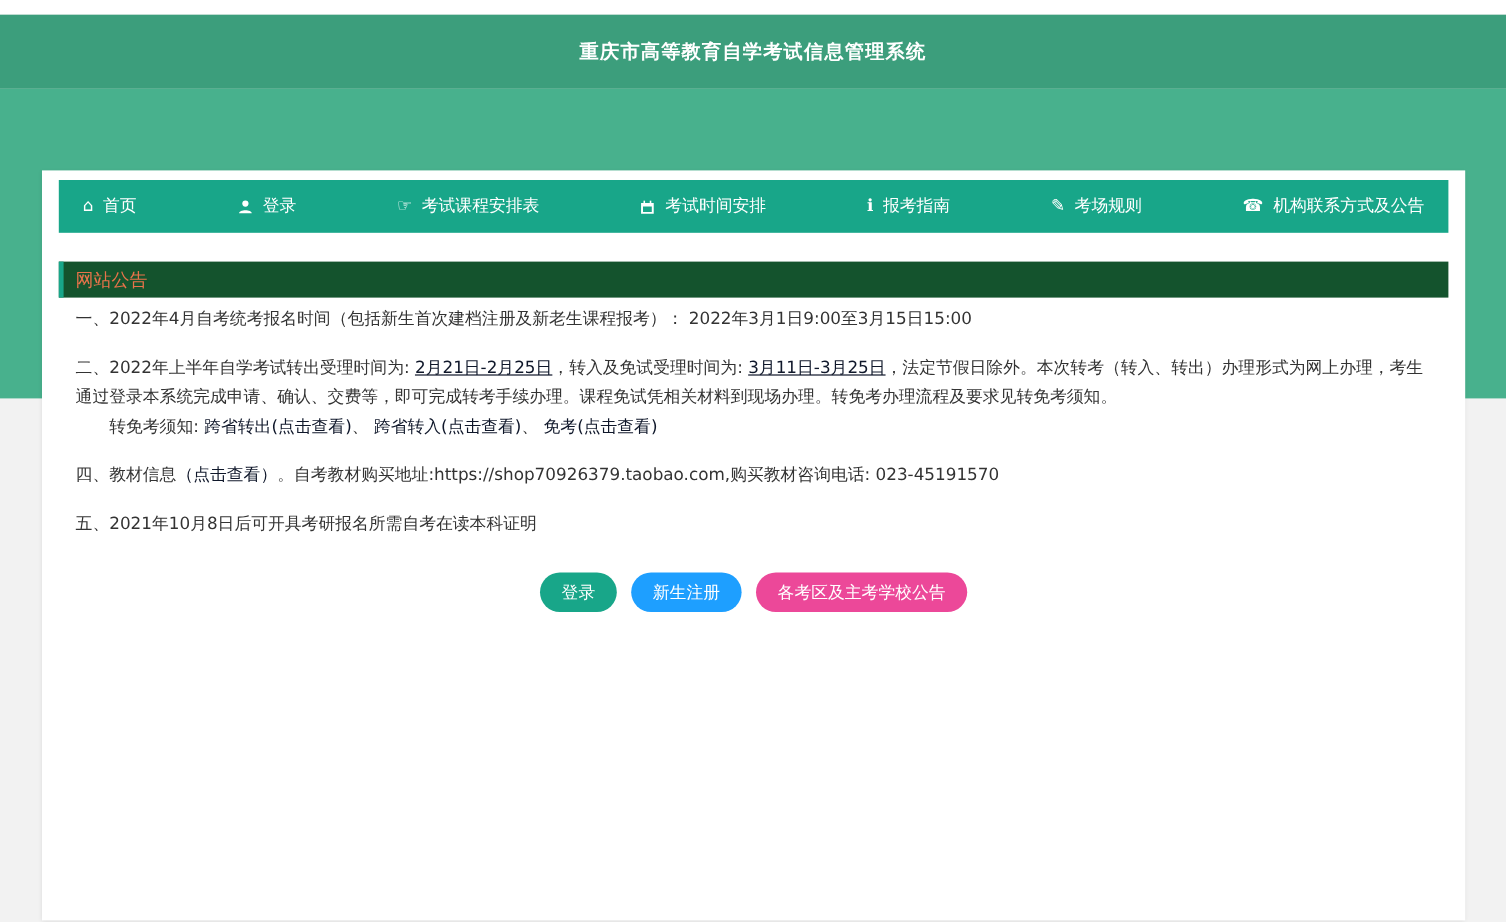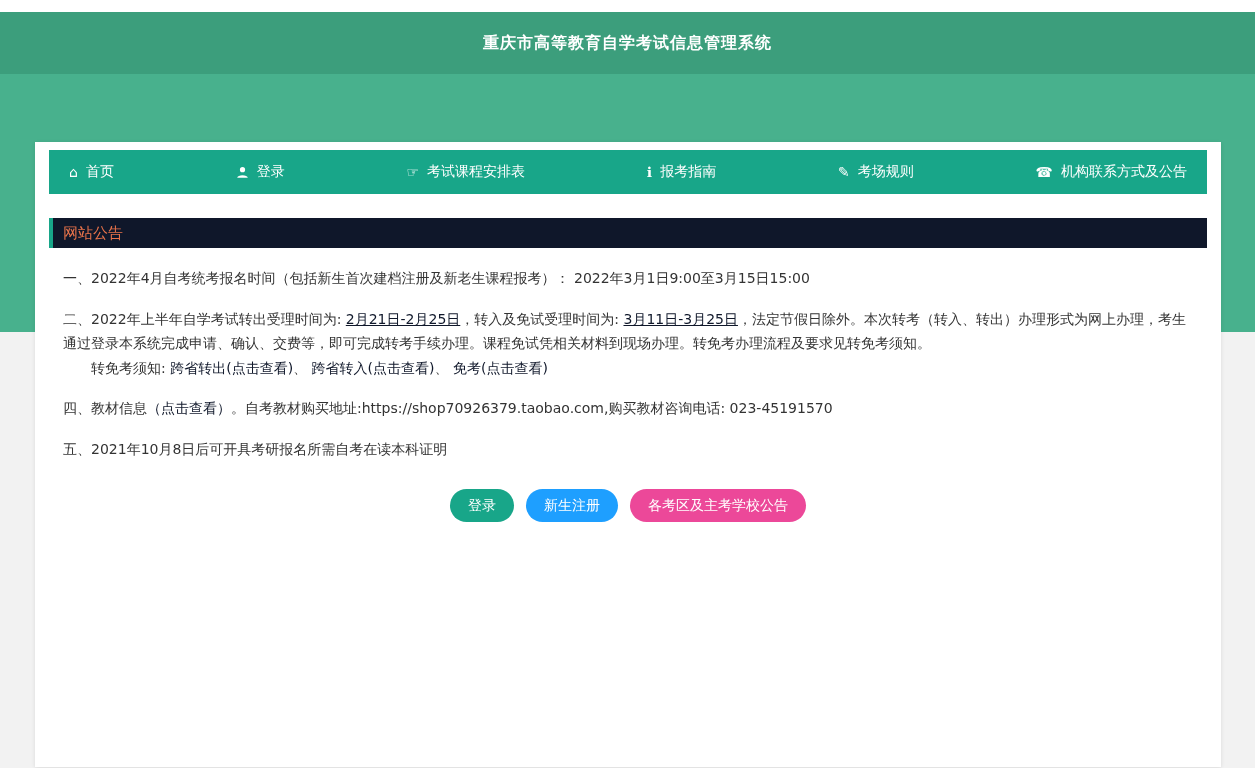--- a/index.html
+++ b/index.html
@@ -26,26 +26,26 @@
     padding:0 14px;
   }
   .nav-item {
     display:flex; align-items:center; gap:8px;
     color:#fff; font-size:14px; cursor:pointer; padding:0 6px;
     white-space:nowrap;
   }
   .nav-icon { font-size:14px; line-height:1; display:inline-flex; align-items:center; }
   .nav-icon svg { display:block; }
   .section-bar {
-    margin-top:24px; height:30px; background:#0f172a;
+    margin-top:24px; height:30px; background:#14532d;
     border-left:4px solid #18A689;
     display:flex; align-items:center; padding-left:10px;
   }
   .section-title { color:#E8734A; font-size:15px; }
-  .content { padding:18px 14px 0; color:#333; font-size:14px; }
+  .content { padding:6px 14px 0; color:#333; font-size:14px; }
   .notice { margin:0 0 16px; line-height:1.75; }
   .indent { padding-left:28px; }
   .red-date { color:#0f172a; text-decoration:underline; }
   .text-link { color:#0f172a; cursor:pointer; }
   .btn-row { display:flex; justify-content:center; gap:12px; margin-top:28px; }
   .btn {
     border:none; height:33px; border-radius:17px; padding:0 18px;
     color:#fff; font-size:14px; cursor:pointer; font-family:inherit;
     display:inline-flex; align-items:center;
   }
@@ -76,20 +76,30 @@
           <svg width="13" height="13" viewBox="0 0 16 16" fill="currentColor">
               <circle cx="8" cy="4.5" r="3.2"></circle>
               <path d="M1.5 14.5c0-4.2 13-4.2 13 0z"></path>
             </svg>
         </span>
         <span>登录</span>
       </a>
       <a class="nav-item">
         <span class="nav-icon">☞</span>
         <span>考试课程安排表</span>
+      </a>
+      <a class="nav-item">
+        <span class="nav-icon">
+          <svg width="13" height="13" viewBox="0 0 16 16" fill="currentColor">
+              <path fill-rule="evenodd" d="M1.5 4h13v11h-13Z M3.5 7.5h9v5.5h-9Z"></path>
+              <rect x="4" y="1.5" width="1.6" height="3"></rect>
+              <rect x="10.4" y="1.5" width="1.6" height="3"></rect>
+            </svg>
+        </span>
+        <span>考试时间安排</span>
       </a>
       <a class="nav-item">
         <span class="nav-icon">
             <b>ℹ</b>
           </span>
         <span>报考指南</span>
       </a>
       <a class="nav-item">
         <span class="nav-icon">✎</span>
         <span>考场规则</span>

